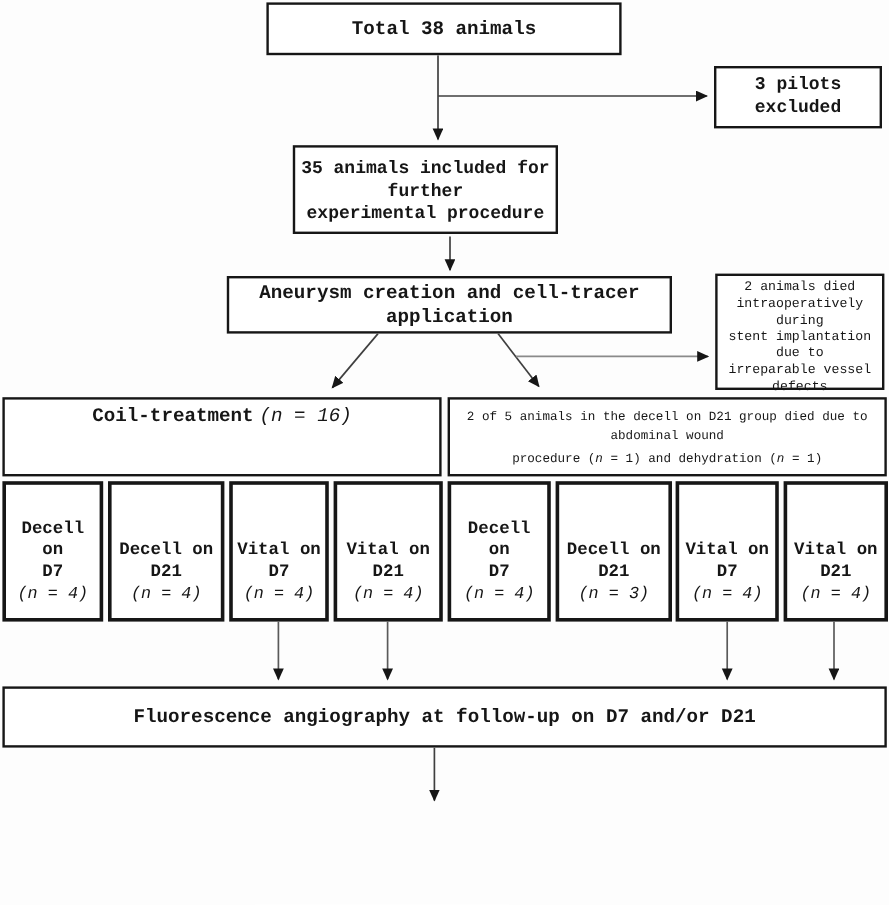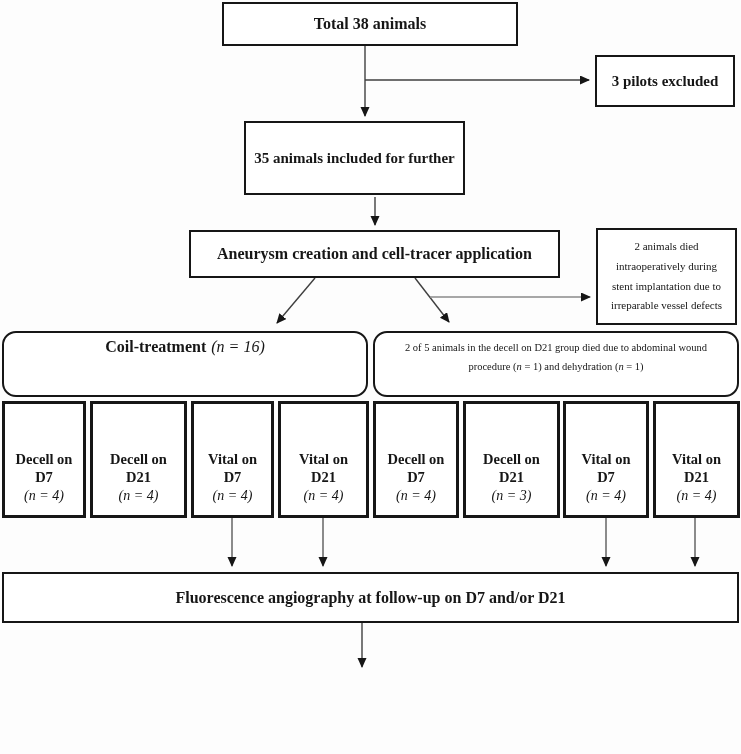--- a/index.html
+++ b/index.html
@@ -1,21 +1,21 @@
 <!DOCTYPE html>
 <html><head>
 <meta charset="utf-8">
 <style>
   html, body { margin: 0; padding: 0; background: #ffffff; }
   .canvas {
     position: relative;
     width: 741px;
     height: 754px;
     background: #fdfdfd;
-    font-family: Liberation Serif, serif;
+    font-family: Liberation Mono, monospace;
     color: #161616;
     overflow: hidden;
   }
   .arrows {
     position: absolute;
     left: 0; top: 0;
     width: 741px; height: 754px;
     pointer-events: none;
   }
   .box {
@@ -32,21 +32,21 @@
   }
   .box-total     { left:222px; top:2px;   width:296px; height:44px; font-size:16px; font-weight:bold; }
   .box-pilots    { left:595px; top:55px;  width:140px; height:52px; font-size:15px; font-weight:bold; }
   .box-included  { left:244px; top:121px; width:221px; height:74px; font-size:15px; font-weight:bold;
                    justify-content:space-evenly; padding:9px 4px; }
   .box-aneurysm  { left:189px; top:230px; width:371px; height:48px; font-size:16px; font-weight:bold;text-align:center; }
   .box-died      { left:596px; top:228px; width:141px; height:97px; font-size:11px; font-weight:normal;
                    justify-content:space-evenly; padding:4px 2px; }
   .box-coil, .box-stent {
     top:331px; width:366px; height:66px;
-    justify-content:flex-start; padding-top:4px;border-radius:14px;
+    justify-content:flex-start; padding-top:4px;
   }
   .box-coil  { left:2px; }
   .box-stent { left:373px; }
   .treat-title { font-size:16px; line-height:20px; }
   .treat-title .t-bold { font-weight:bold; }
   .treat-title .t-n { font-style:italic; font-weight:normal; margin-left:5px; }
   .stent-note { font-size:10.5px; line-height:16px; font-weight:normal; margin-top:3px; }
   .sub {
     top:401px; height:117px;
     border-width:3px;
@@ -85,20 +85,21 @@
   <div class="box box-total">
     <span>Total 38 animals</span>
   </div>
 
   <div class="box box-pilots">
     <span>3 pilots excluded</span>
   </div>
 
   <div class="box box-included">
     <span>35 animals included for further</span>
+    <span>experimental procedure</span>
   </div>
 
   <div class="box box-aneurysm">
     <span>Aneurysm creation and cell-tracer application</span>
   </div>
 
   <div class="box box-died">
     <span>2 animals died</span>
     <span>intraoperatively during</span>
     <span>stent implantation due to</span>

